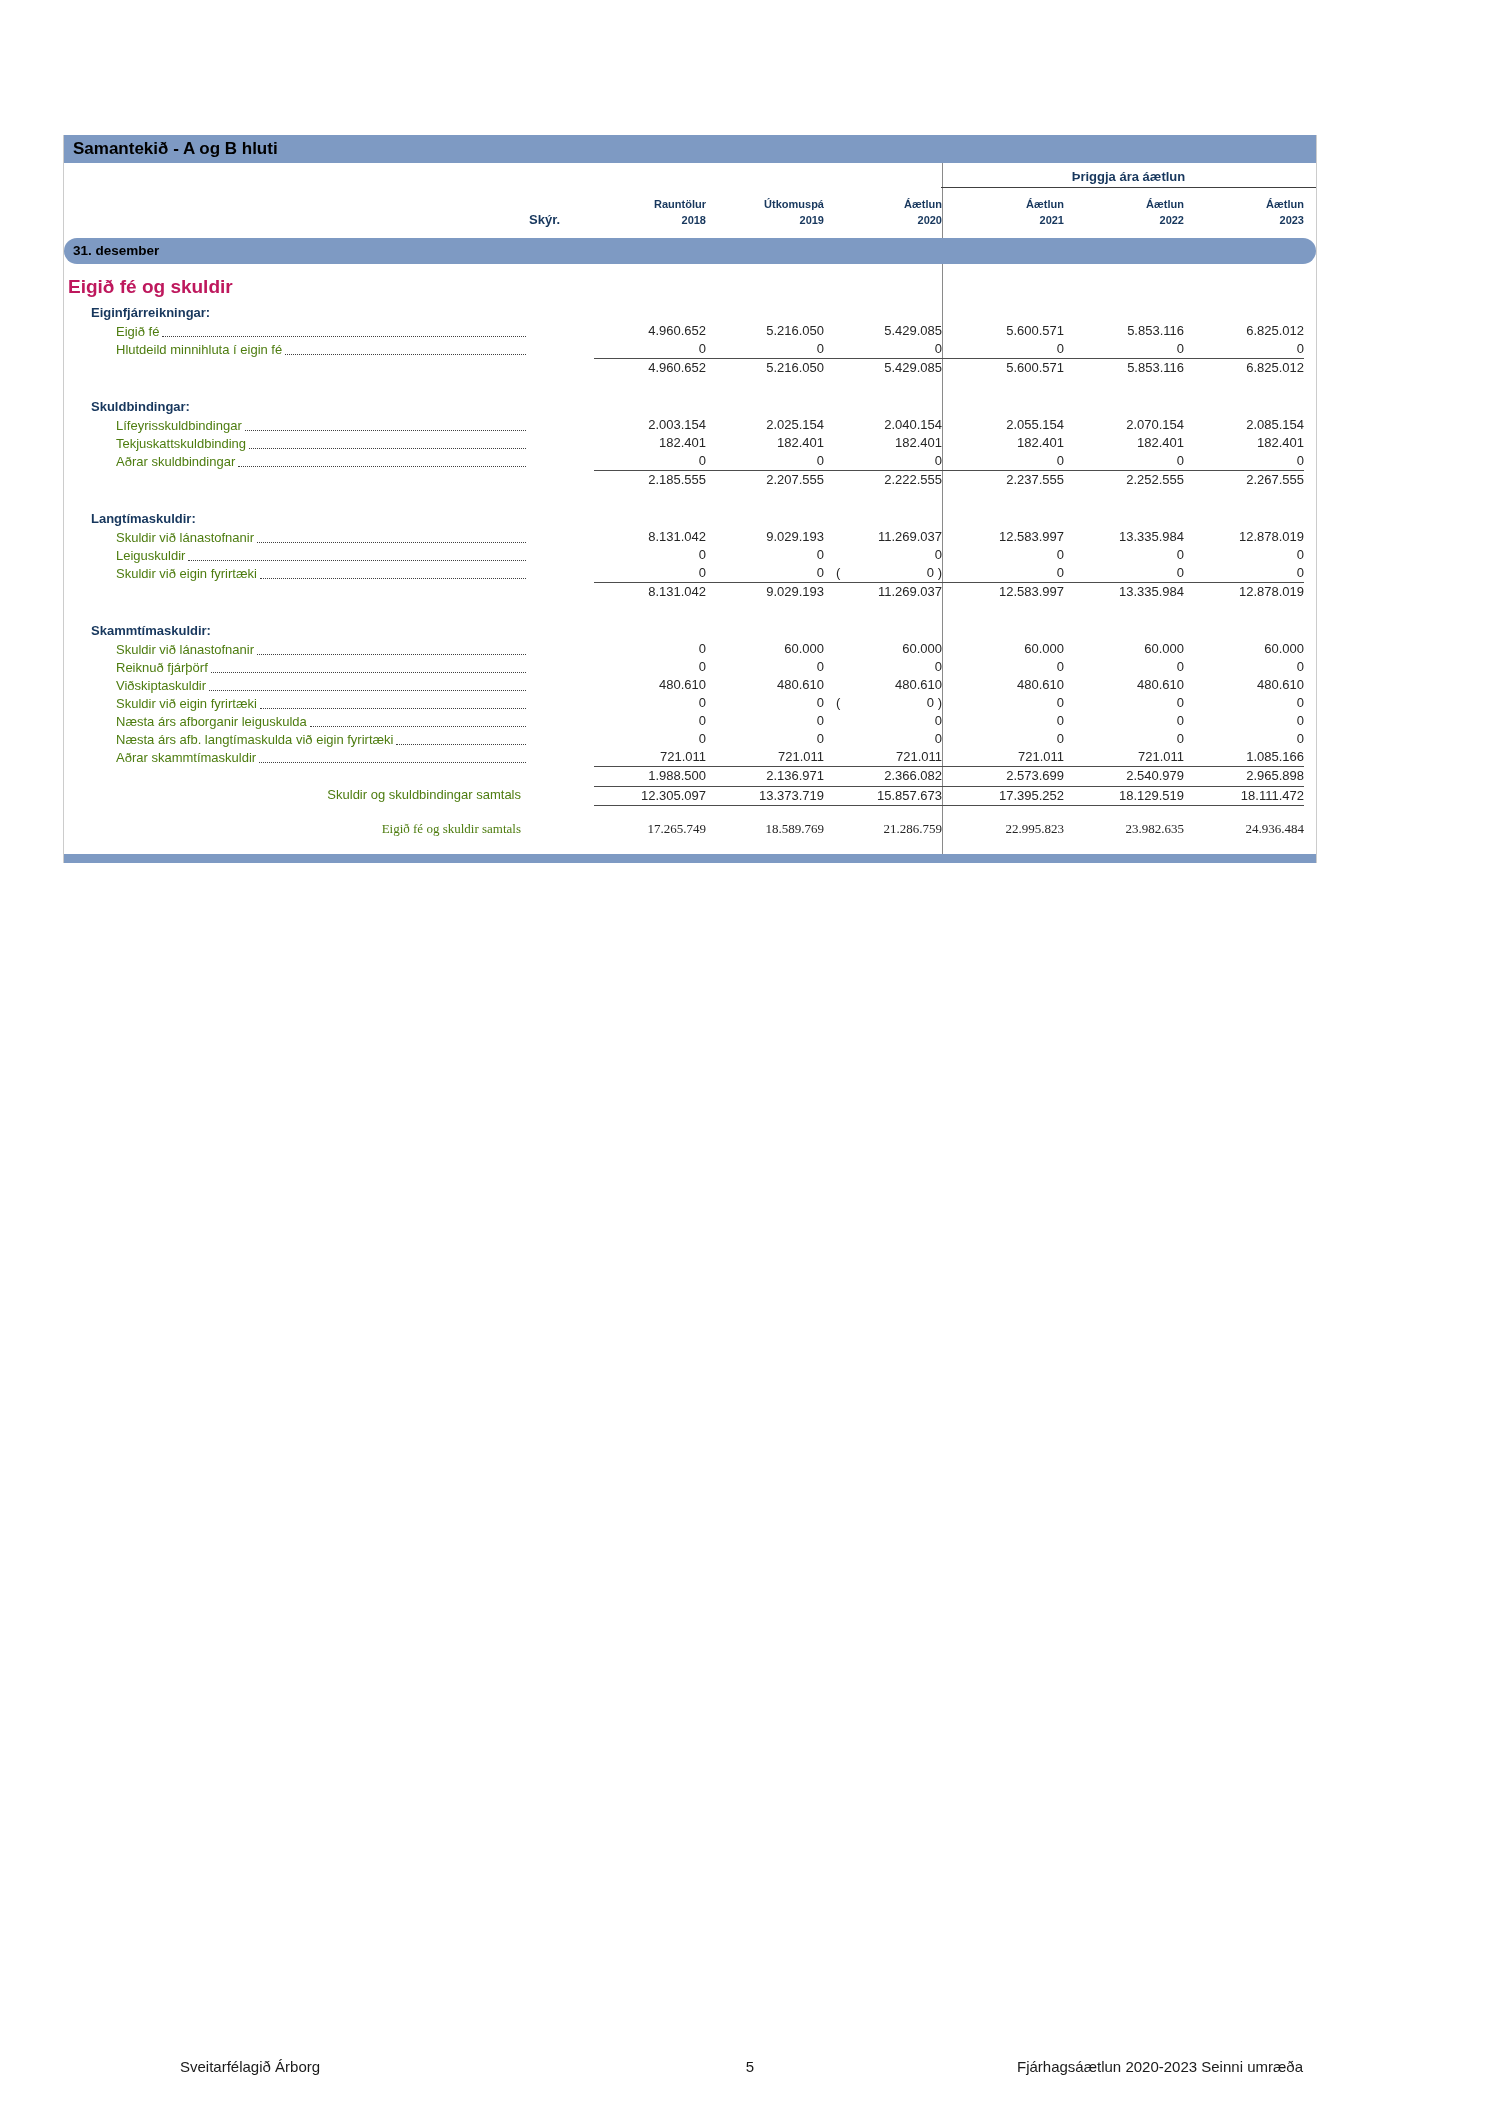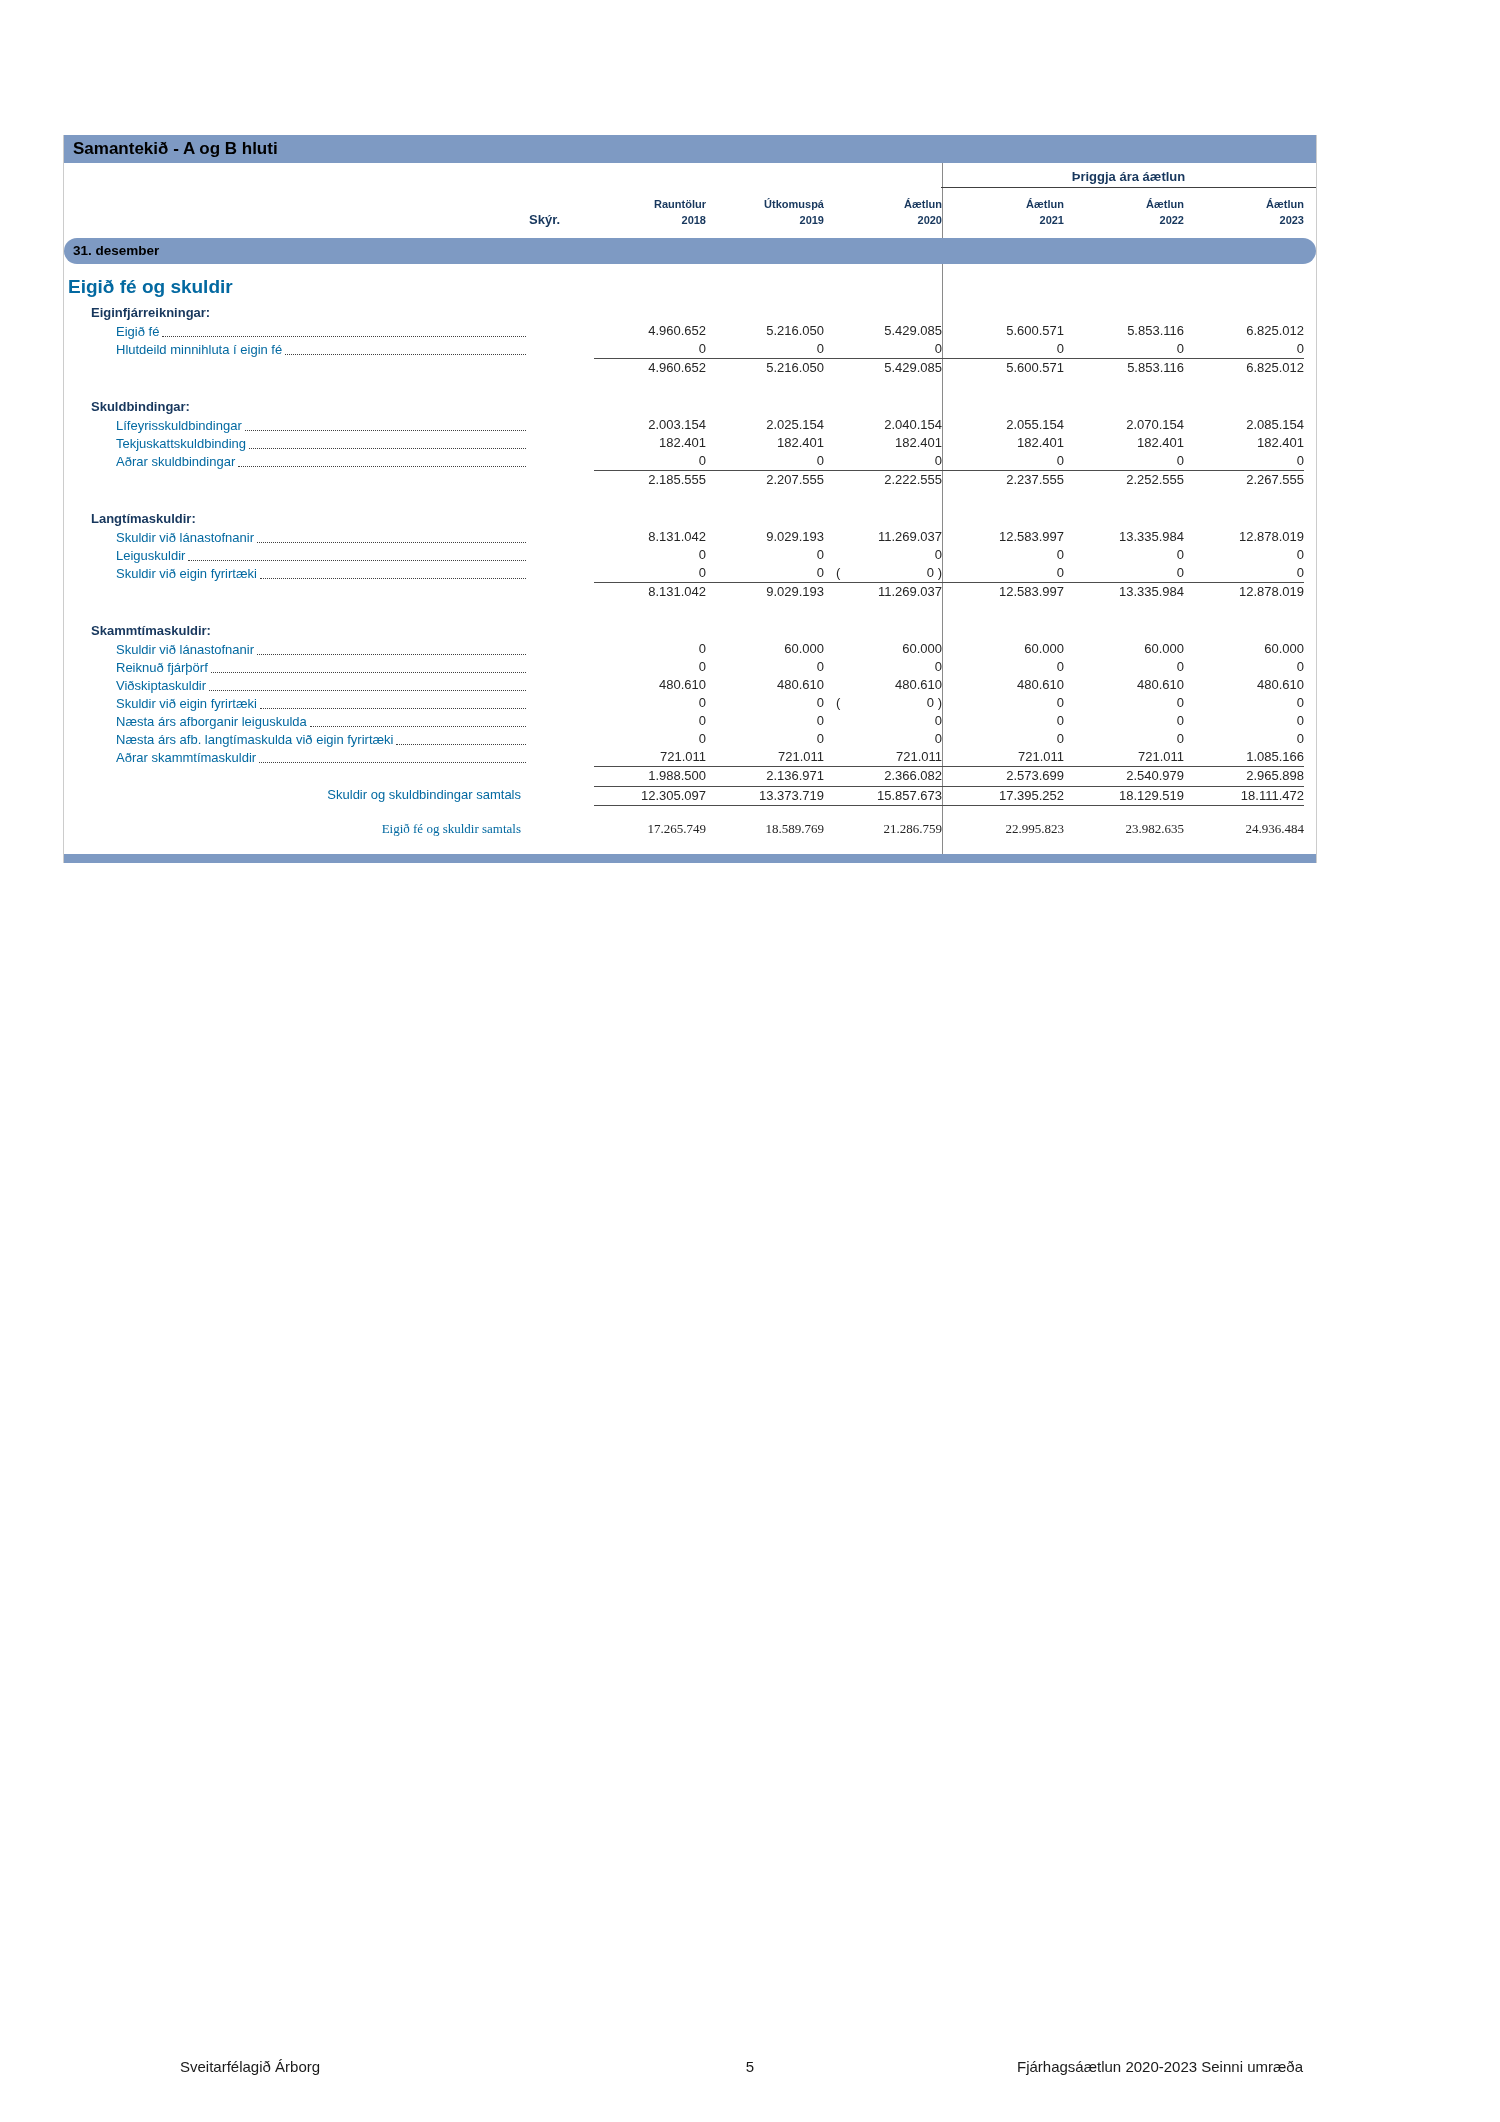--- a/index.html
+++ b/index.html
@@ -19,24 +19,24 @@
   .plan-head { margin-left: 877px; width: 375px; text-align: center; font-weight: bold;
                font-size: 13px; color: #17375d; padding-bottom: 3px; border-bottom: 1px solid #404040; }
 
   .grid { display: grid; grid-template-columns: 465px 65px 112px 118px 118px 122px 120px 120px; }
 
   .cols-row { margin-top: 8px; align-items: end; padding-bottom: 4px; }
   .cols-row .c-skyr { text-align: left; padding-right: 2px; font-weight: bold; font-size: 13px; color: #17375d; line-height: 16px; }
   .ch-label, .ch-year { font-weight: bold; font-size: 11px; color: #17375d; line-height: 16px; text-align: right; }
 
   .body { position: relative; z-index: 1; padding-bottom: 14px; }
-  .section-title { margin: 12px 0 6px 4px; font-size: 19px; font-weight: bold; color: #0369a1; }
+  .section-title { margin: 12px 0 6px 4px; font-size: 19px; font-weight: bold; color: #be185d; }
 
   .row { height: 18px; }
-  .c-label { display: flex; align-items: flex-end; padding-left: 52px; font-size: 13px; color: #0369a1; line-height: 17px; overflow: hidden; white-space: nowrap; }
+  .c-label { display: flex; align-items: flex-end; padding-left: 52px; font-size: 13px; color: #4d7c0f; line-height: 17px; overflow: hidden; white-space: nowrap; }
   .c-label.right { display: block; text-align: right; padding-right: 8px; padding-left: 0; line-height: 18px; }
   .leader { flex: 1; border-bottom: 1px dotted #404040; margin: 0 3px 3px 3px; min-width: 8px; }
   .c-head { grid-column: 1; font-weight: bold; color: #17375d; font-size: 13px; padding-left: 27px; line-height: 18px; }
   .num { text-align: right; font-size: 13px; color: #262626; line-height: 18px; }
 
   .group { margin-bottom: 20px; }
   .subtotal { height: 20px; }
   .rule-top { border-top: 1px solid #4d4d4d; }
   .rule-bottom { border-bottom: 1px solid #4d4d4d; }
   .summary2 { margin-top: 16px; font-family: Liberation Serif, serif; }

